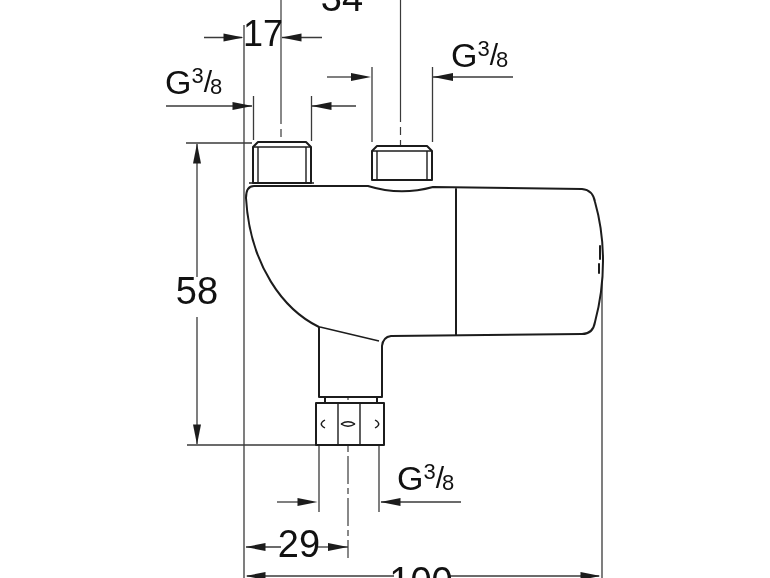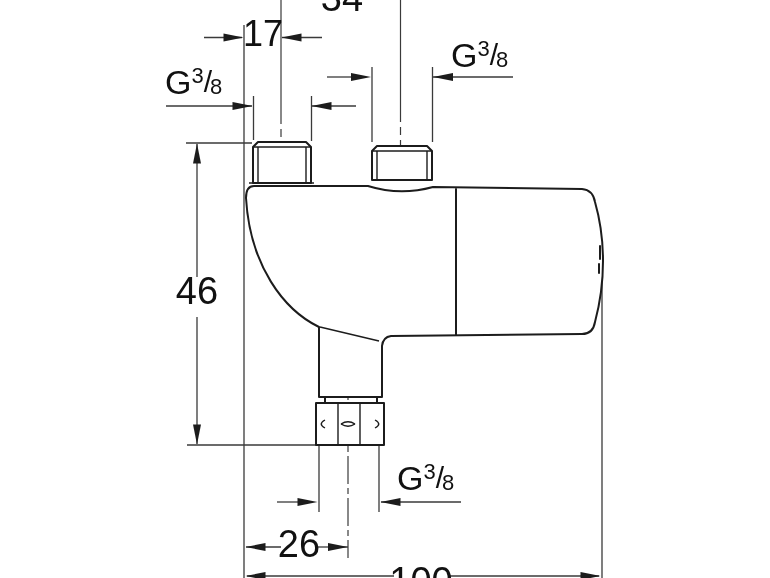--- a/index.html
+++ b/index.html
@@ -153,23 +153,23 @@
       <line class="dim" x1="449" y1="576" x2="599" y2="576"></line>
       <path class="ah" d="M 245.5 576 L 265.5 572 L 265.5 580 Z"></path>
       <path class="ah" d="M 600.5 576 L 580.5 572 L 580.5 580 Z"></path>
     </g>
   </svg>
 
   <div class="lbl" style="left:342px;top:-21px;">34</div>
 
   <div class="lbl" style="left:263px;top:16px;font-size:36px;">17</div>
 
-  <div class="lbl" style="left:197px;top:272px;">46</div>
+  <div class="lbl" style="left:197px;top:272px;">58</div>
 
-  <div class="lbl" style="left:299px;top:525px;">26</div>
+  <div class="lbl" style="left:299px;top:525px;">29</div>
 
   <div class="lbl" style="left:421px;top:562px;">100</div>
 
   <div class="thread" style="left:165px;top:65px;">
     <span>G</span><span class="sup">3</span><span class="sl">/</span><span class="sub">8</span>
   </div>
 
   <div class="thread" style="left:451px;top:38px;">
     <span>G</span><span class="sup">3</span><span class="sl">/</span><span class="sub">8</span>
   </div>

